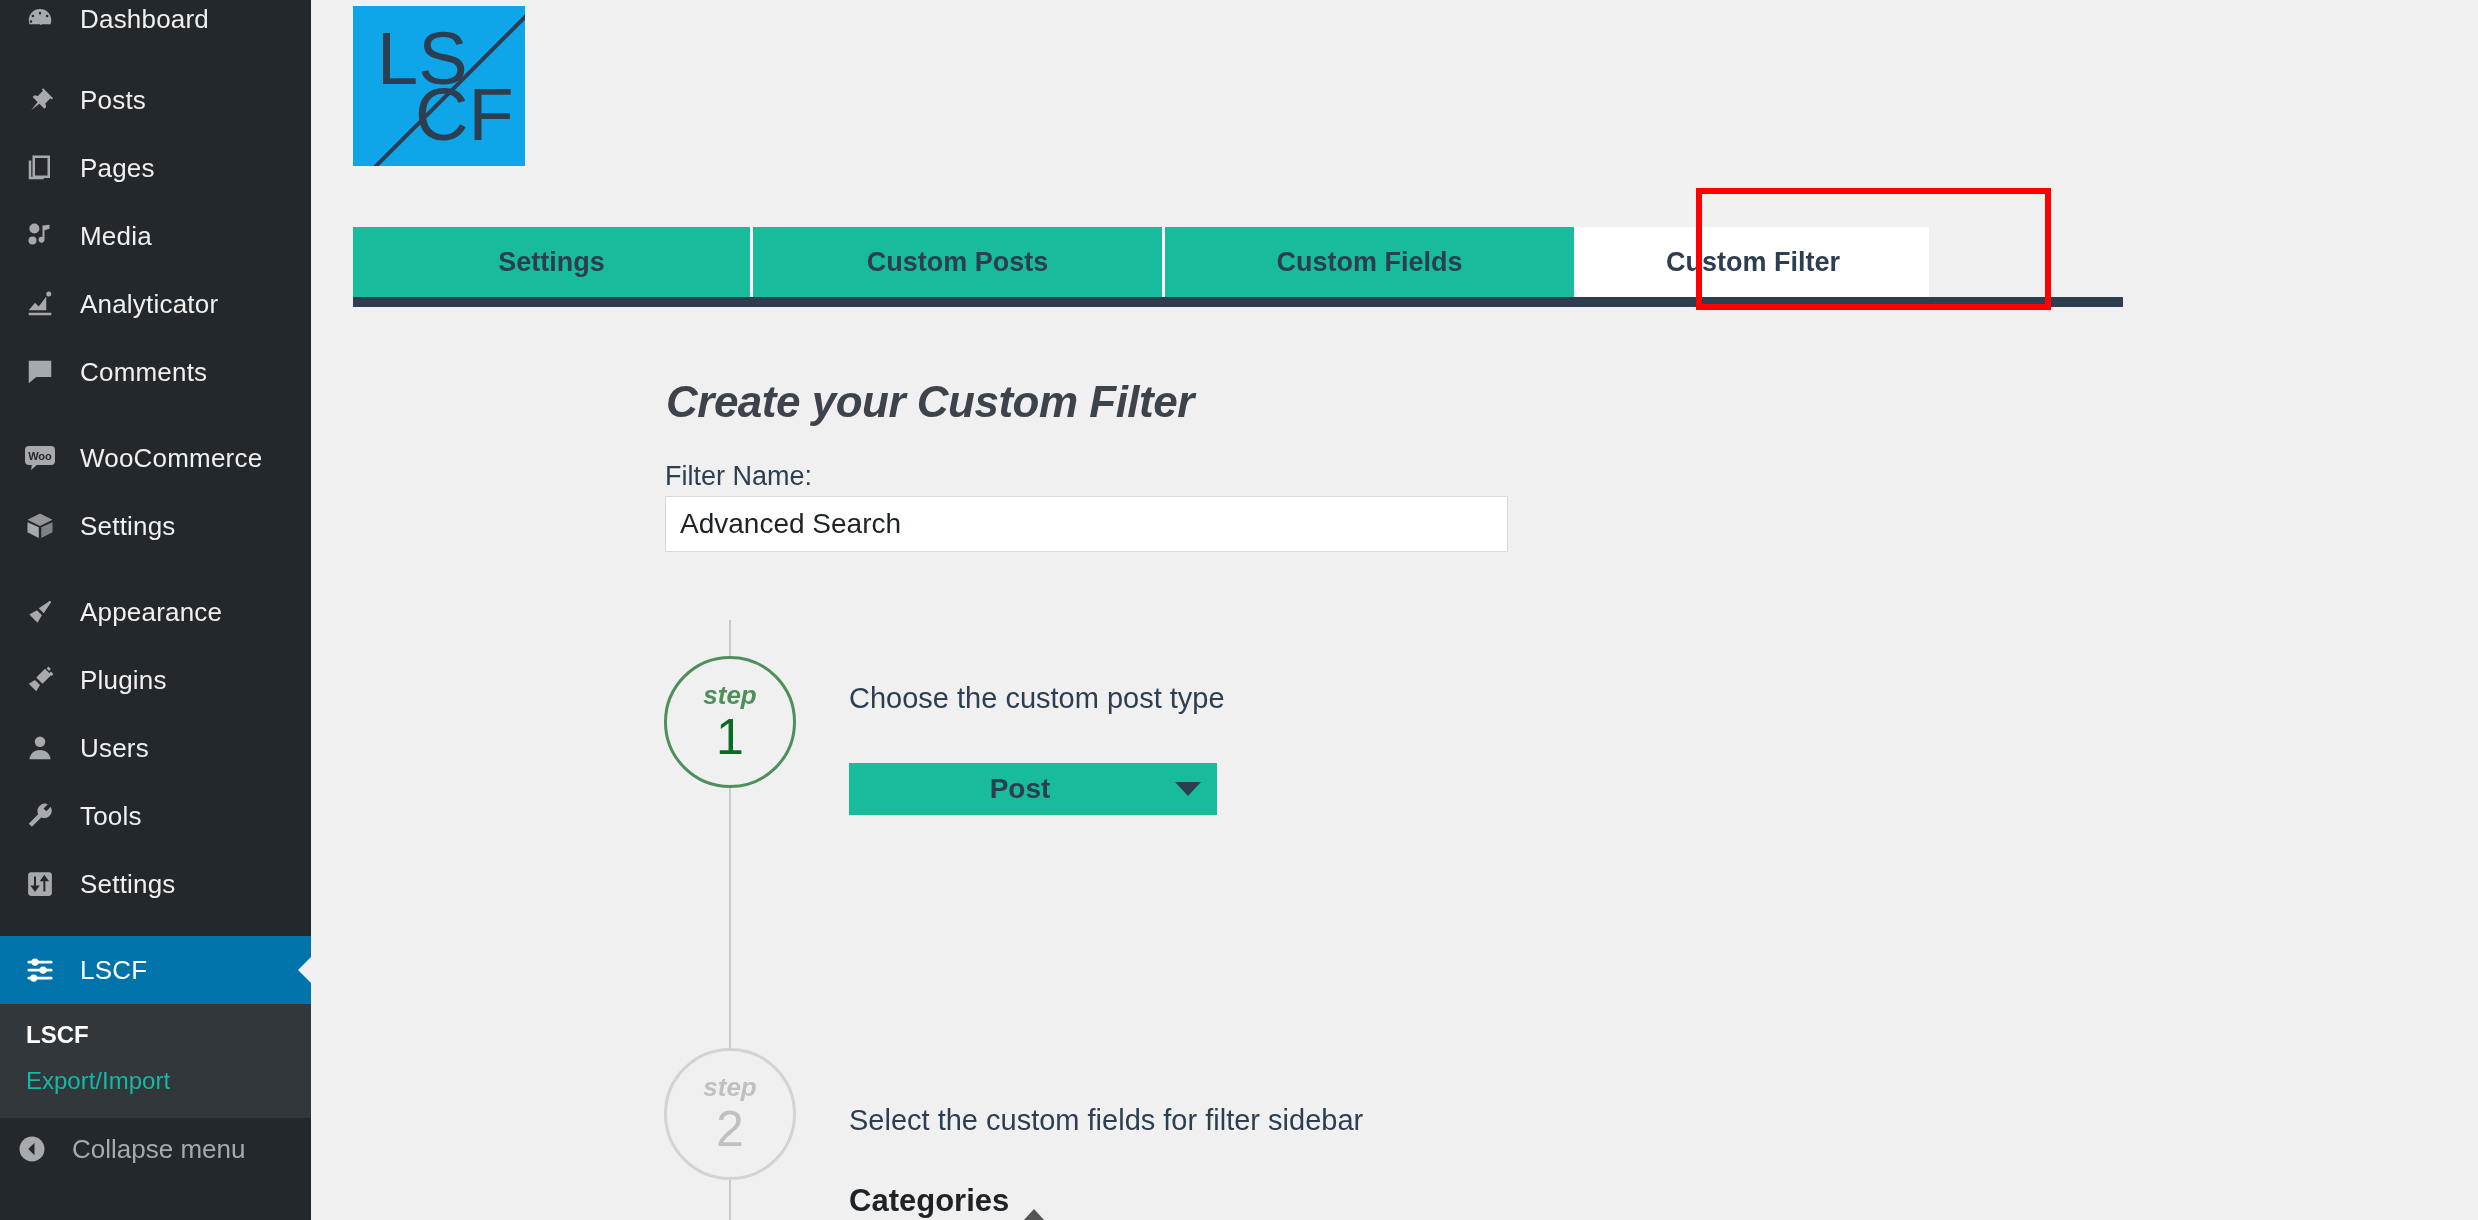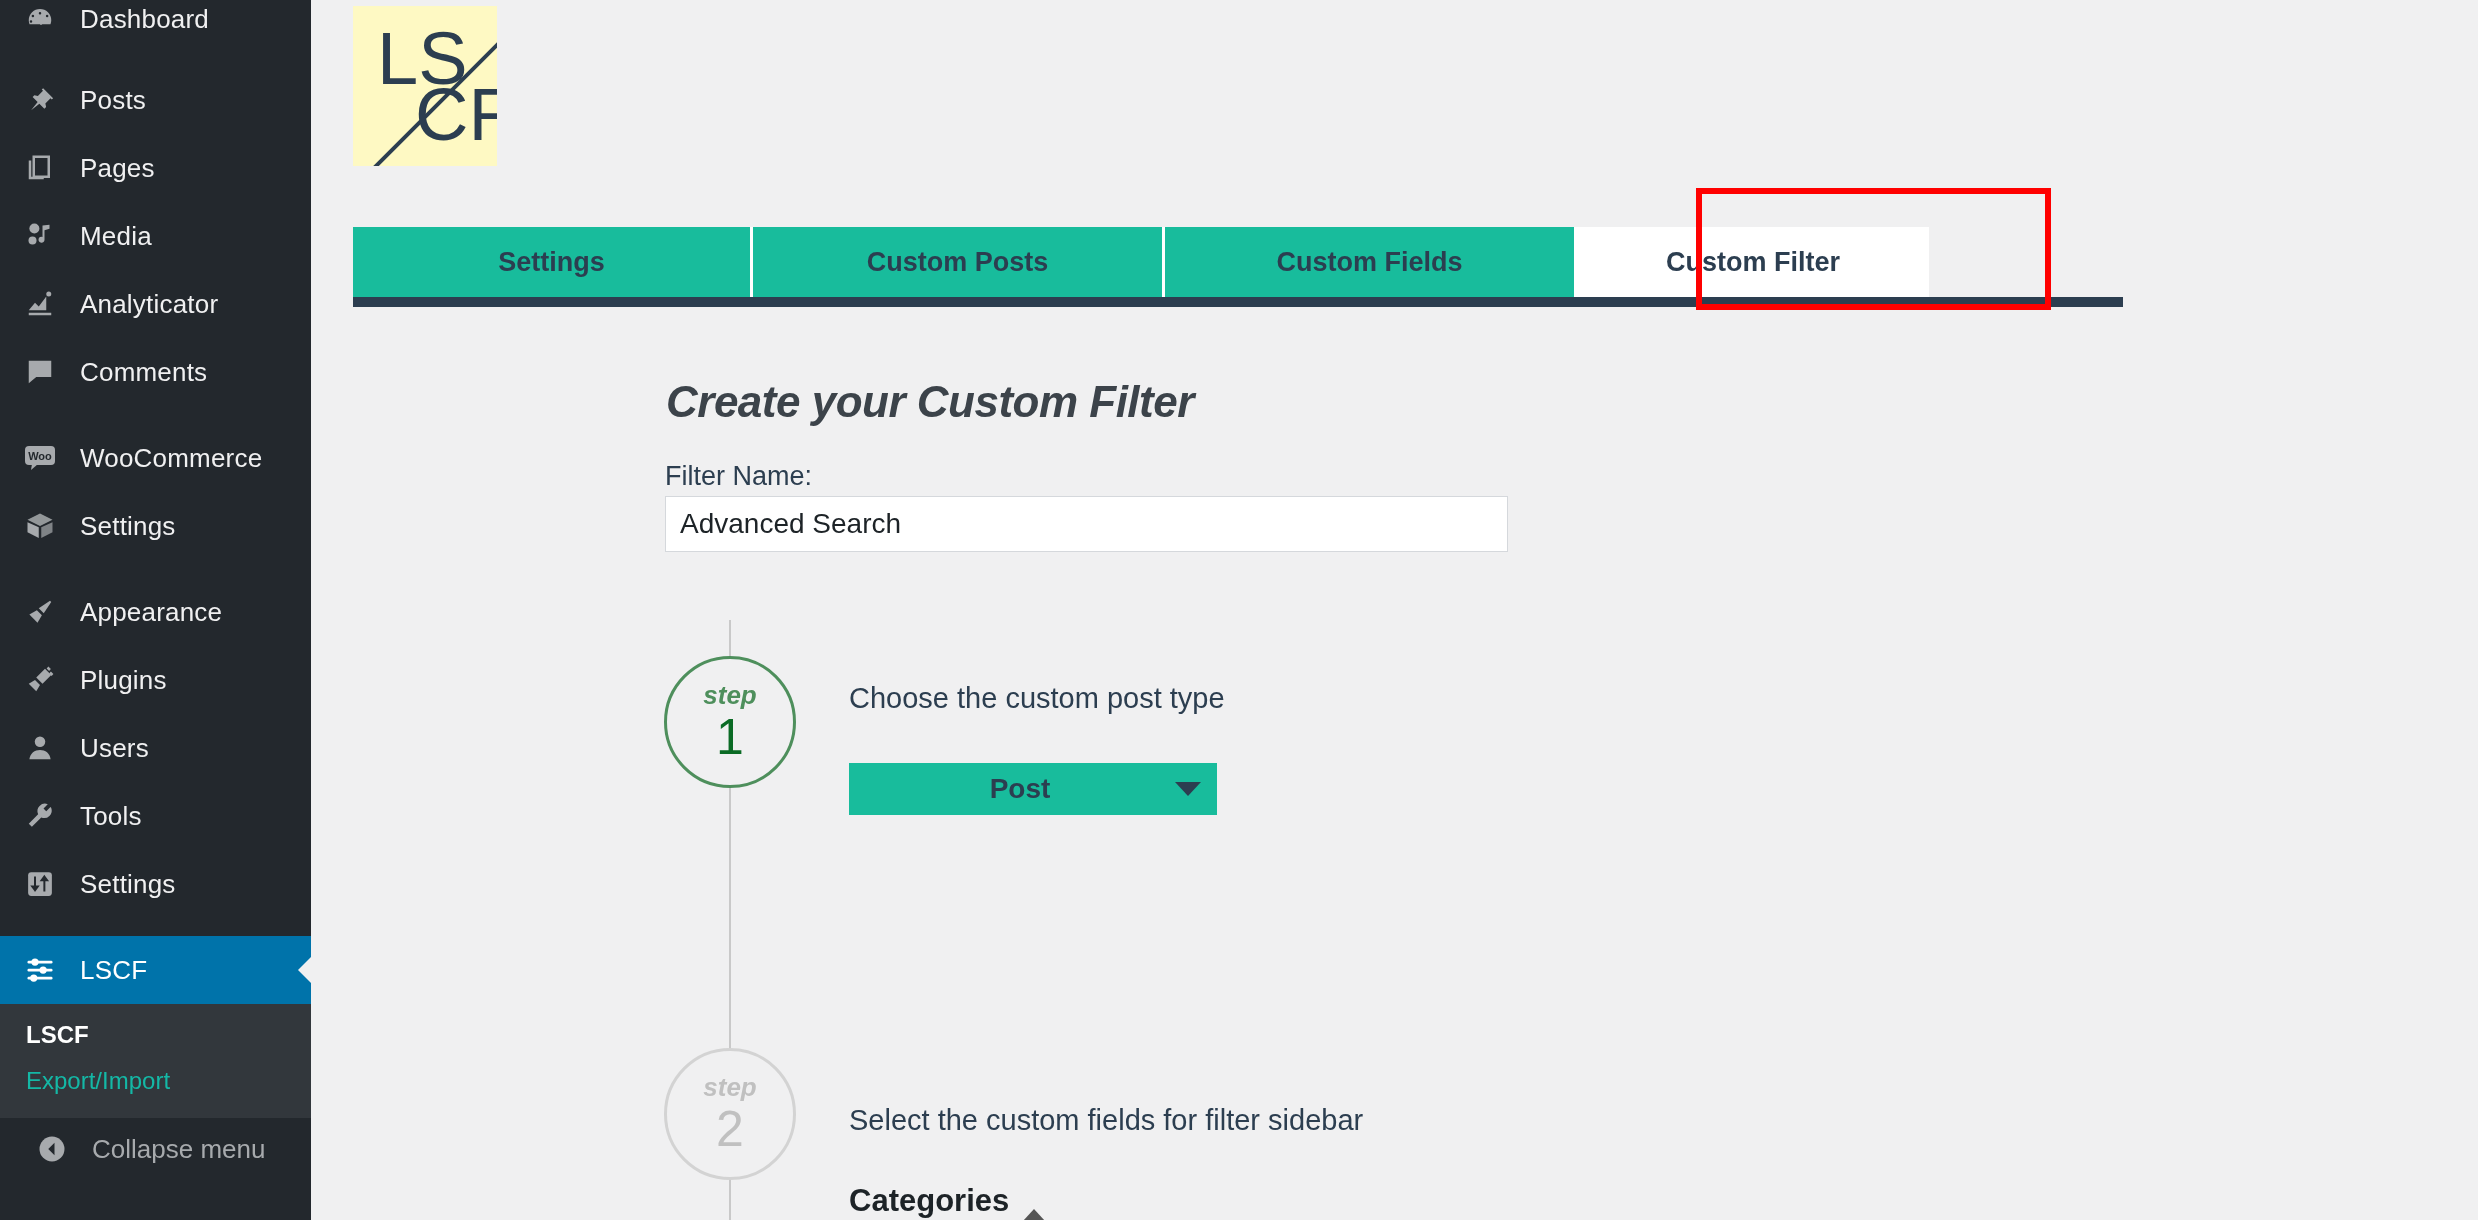--- a/index.html
+++ b/index.html
@@ -84,21 +84,21 @@
   }
   .submenu-item.current {
     color: #fff;
     font-weight: bold;
   }
 
   .collapse-row {
     display: flex;
     align-items: center;
     height: 62px;
-    padding-left: 26px;
+    padding-left: 6px;
     color: #a7aaad;
     font-size: 26px;
     background: #23282d;
     cursor: pointer;
   }
   .collapse-row .mi-icon { width: 52px; min-width: 52px; display:flex; align-items:center; justify-content:center;}
   .collapse-row .mi-label { padding-left: 14px; }
 
   
   #main {
@@ -106,23 +106,23 @@
     left: 311px; top: 0;
     width: 2167px;
     height: 1220px;
     background: #f0f0f1;
   }
 
   #logo {
     position: absolute;
     left: 42px;
     top: 6px;
-    width: 144px;
+    width: 172px;
     height: 160px;
-    background: #fef9c3;
+    background: #0ea5e9;
     overflow: hidden;
   }
   #logo .logo-diag {
     position: absolute;
     left: -12px; top: 78px;
     width: 230px;
     height: 4px;
     background: #2c3e50;
     transform: rotate(-45deg);
     transform-origin: center;

